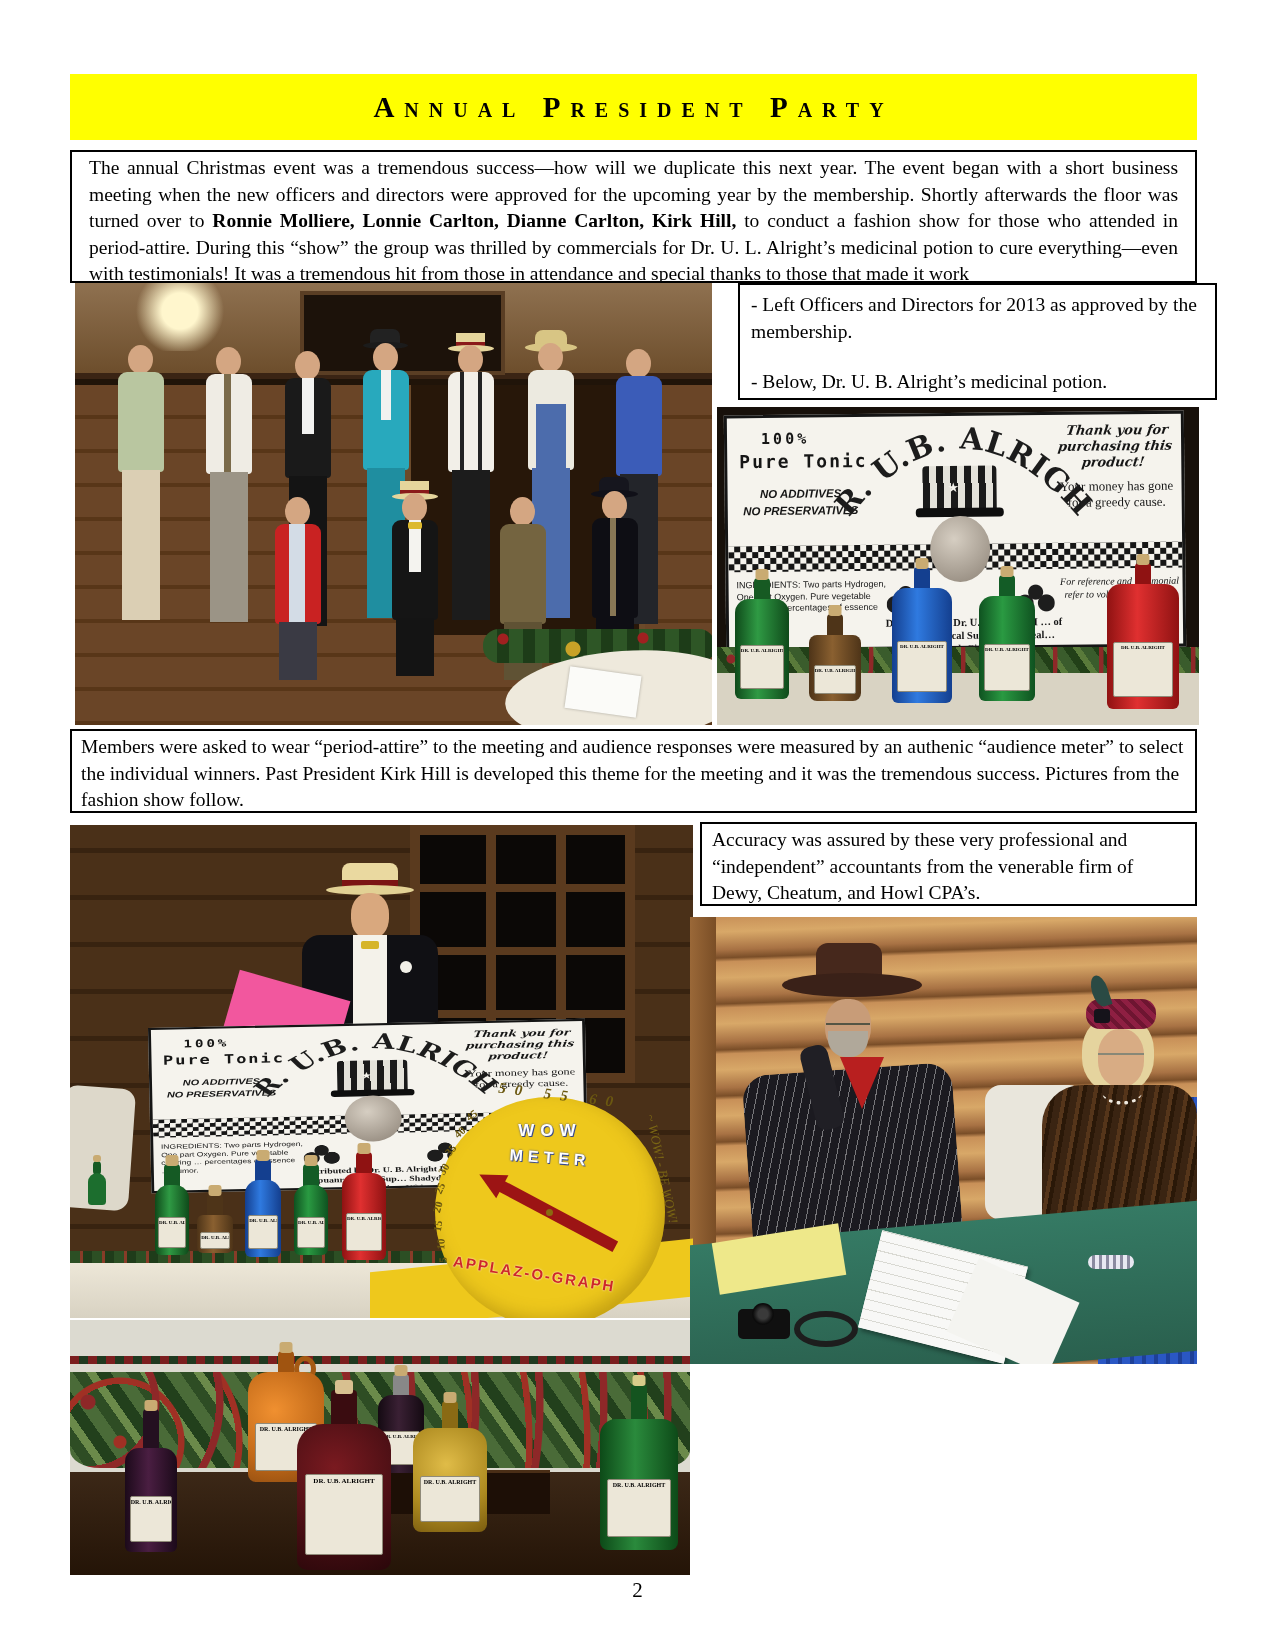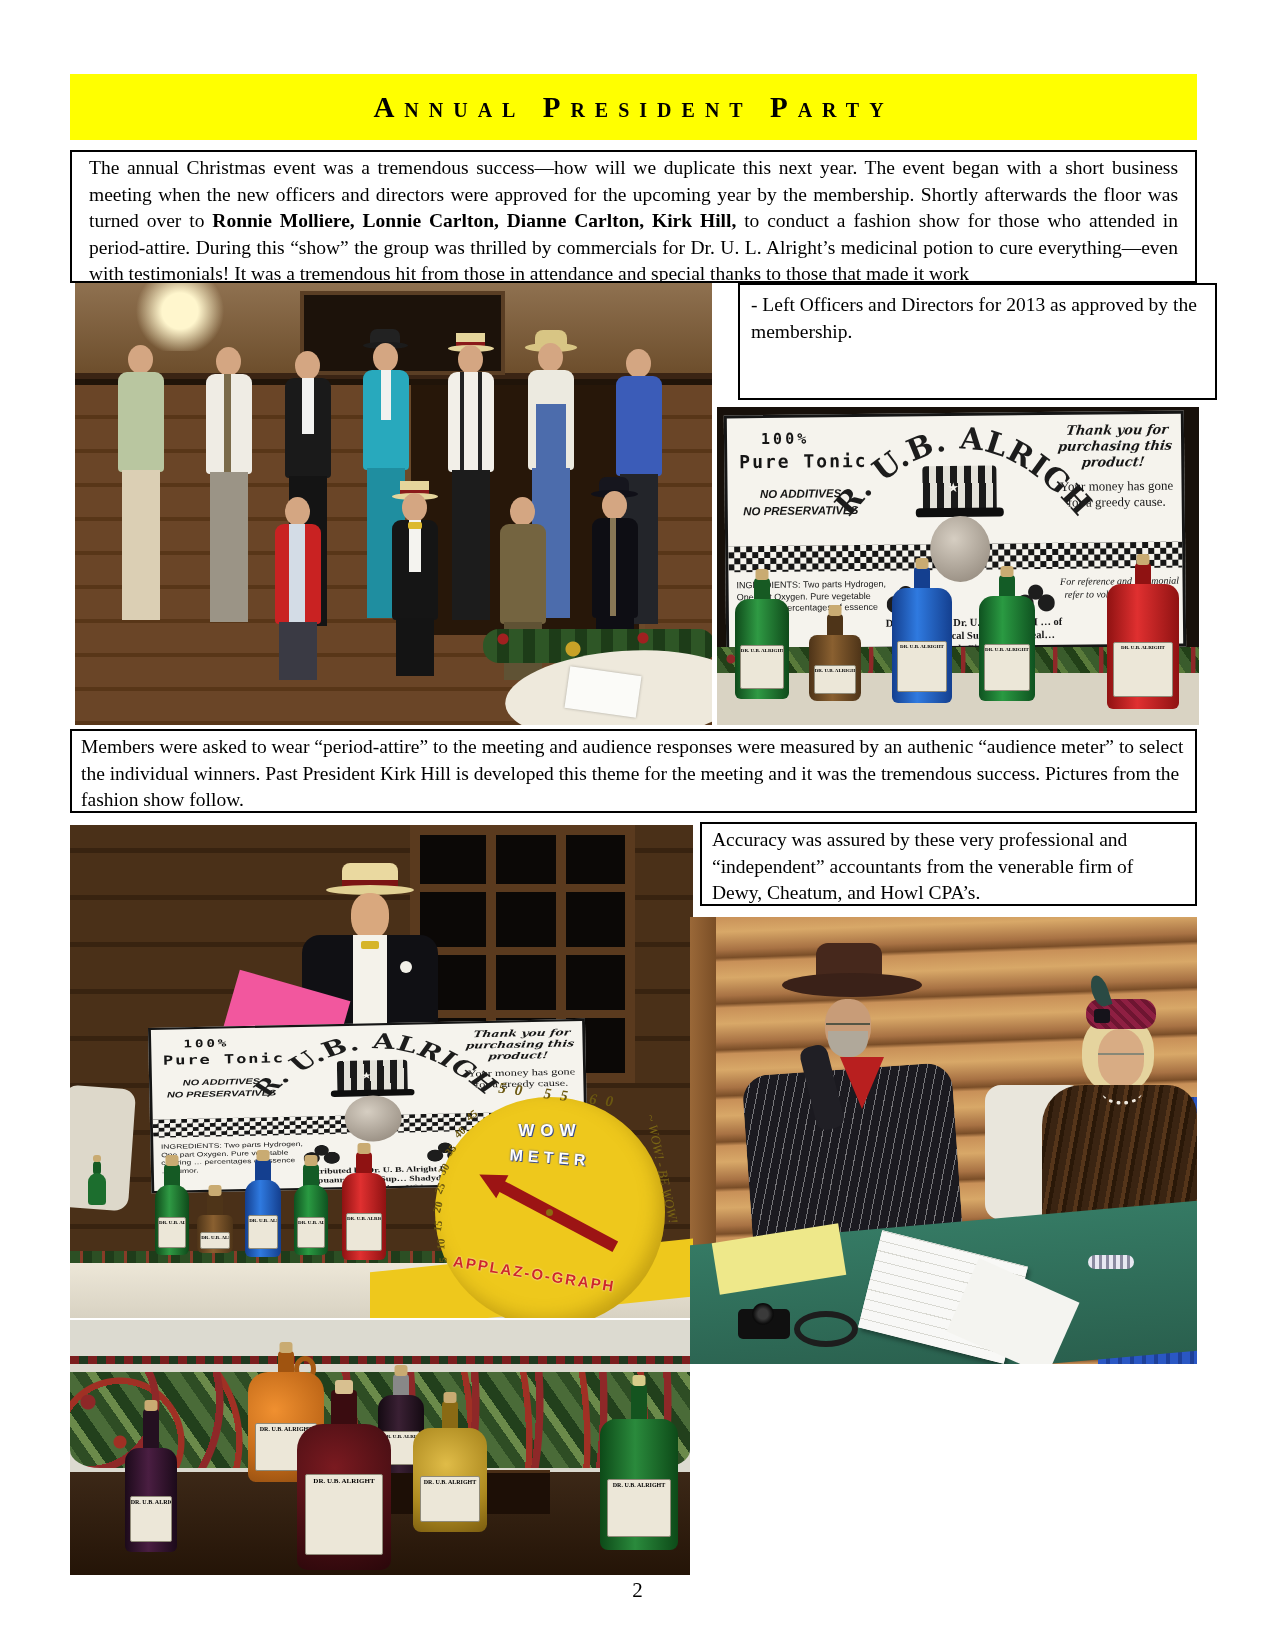--- a/index.html
+++ b/index.html
@@ -144,20 +144,21 @@
     <div class="lg" style="background:#0e0e14;"></div>
   </div>
 
   <div class="abs" style="left:408px;top:346px;width:232px;height:34px;border-radius:16px;background:radial-gradient(circle at 20px 10px,#a02020 5px,transparent 6px),radial-gradient(circle at 90px 20px,#c9a227 7px,transparent 8px),radial-gradient(circle at 160px 9px,#a02020 5px,transparent 6px),repeating-linear-gradient(90deg,#2e5626 0 14px,#1d3c18 14px 26px);"></div>
   <div class="abs" style="left:430px;top:368px;width:240px;height:90px;background:#eee9dc;border-radius:50%;transform:rotate(-4deg);"></div>
   <div class="abs" style="left:492px;top:388px;width:72px;height:42px;background:#fbfbf8;transform:rotate(8deg);box-shadow:0 0 3px rgba(0,0,0,.3);"></div>
 </div>
 
 <div class="tbox" style="left:718px; top:283px; width:479px; height:117px; padding:7px 11px;margin-left:20px;">
   <p>- Left Officers and Directors for 2013 as approved by the membership.</p>
+  <p style="margin-top:24px;">-  Below, Dr. U. B. Alright’s medicinal potion.</p>
 </div>
 
 <div class="photo" style="left:717px; top:407px; width:482px; height:318px; background:#17100a;">
 
   <div class="sign" style="left:8px;top:6px;width:460px;height:236px;transform:rotate(-0.6deg);">
     <div class="abs mono" style="left:34px;top:12px;font-size:15px;letter-spacing:3px;">100%</div>
     <div class="abs mono" style="left:12px;top:33px;font-size:18px;letter-spacing:2px;">Pure Tonic</div>
     <div class="abs noadd" style="left:6px;top:70px;width:134px;text-align:center;font-size:11.5px;">NO ADDITIVES</div>
     <div class="abs noadd" style="left:6px;top:87px;width:134px;text-align:center;font-size:11.5px;">NO PRESERVATIVES</div>
     <svg class="abs" style="left:105px;top:0;" width="260" height="104" viewBox="0 0 260 104">

